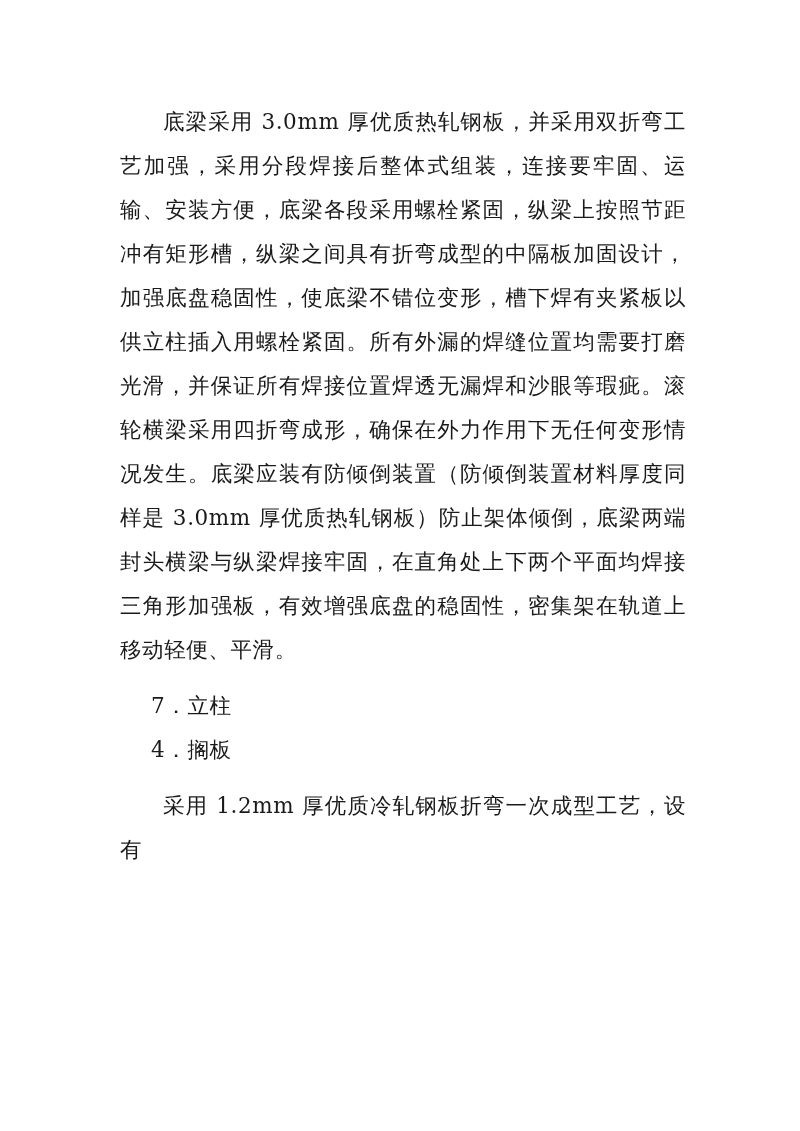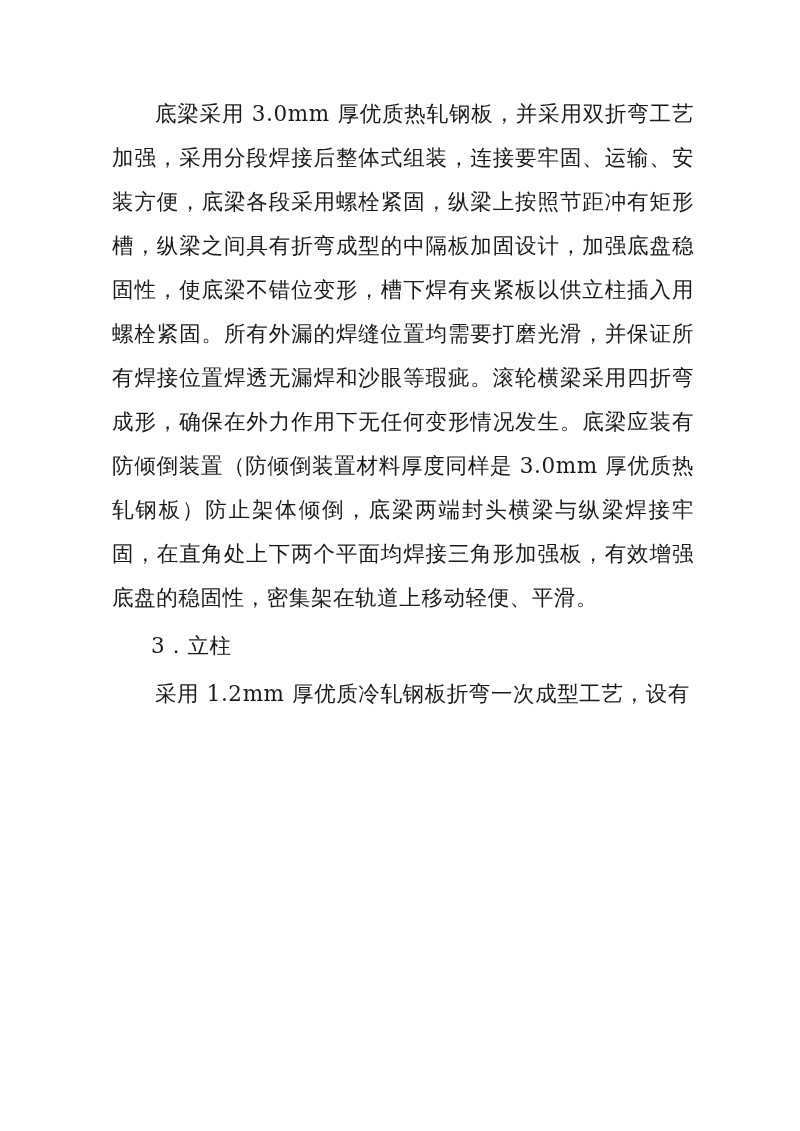--- a/index.html
+++ b/index.html
@@ -22,40 +22,41 @@
     left: 108px;
     top: 88px;
     width: 590px;
   }
   .doc-para {
     font-size: 21.5px;
     line-height: 44px;
     letter-spacing: 0.6px;
     text-align: justify;
     text-justify: inter-ideograph;
-    margin: 4px;
+    margin: 12px;
     text-indent: 2em;
     word-break: break-all;
   }
   .num-head {
     font-size: 21.5px;
     line-height: 44px;
     letter-spacing: 0.6px;
     margin: 0;
     text-indent: 2em;
   }
 </style>
 </head>
 <body>
 
 <div class="page">
   <div class="page-inner">
 
     <p class="doc-para">底梁采用 3.0mm 厚优质热轧钢板，并采用双折弯工艺加强，采用分段焊接后整体式组装，连接要牢固、运输、安装方便，底梁各段采用螺栓紧固，纵梁上按照节距冲有矩形槽，纵梁之间具有折弯成型的中隔板加固设计，加强底盘稳固性，使底梁不错位变形，槽下焊有夹紧板以供立柱插入用螺栓紧固。所有外漏的焊缝位置均需要打磨光滑，并保证所有焊接位置焊透无漏焊和沙眼等瑕疵。滚轮横梁采用四折弯成形，确保在外力作用下无任何变形情况发生。底梁应装有防倾倒装置（防倾倒装置材料厚度同样是 3.0mm 厚优质热轧钢板）防止架体倾倒，底梁两端封头横梁与纵梁焊接牢固，在直角处上下两个平面均焊接三角形加强板，有效增强底盘的稳固性，密集架在轨道上移动轻便、平滑。</p>
 
-    <p class="num-head">3．立柱</p>
+    <p class="num-head">7．立柱</p>
 
 
+    <p class="num-head">4．搁板</p>
 
     <p class="doc-para">采用 1.2mm 厚优质冷轧钢板折弯一次成型工艺，设有</p>
 
   </div>
 </div>
 
 </body></html>

